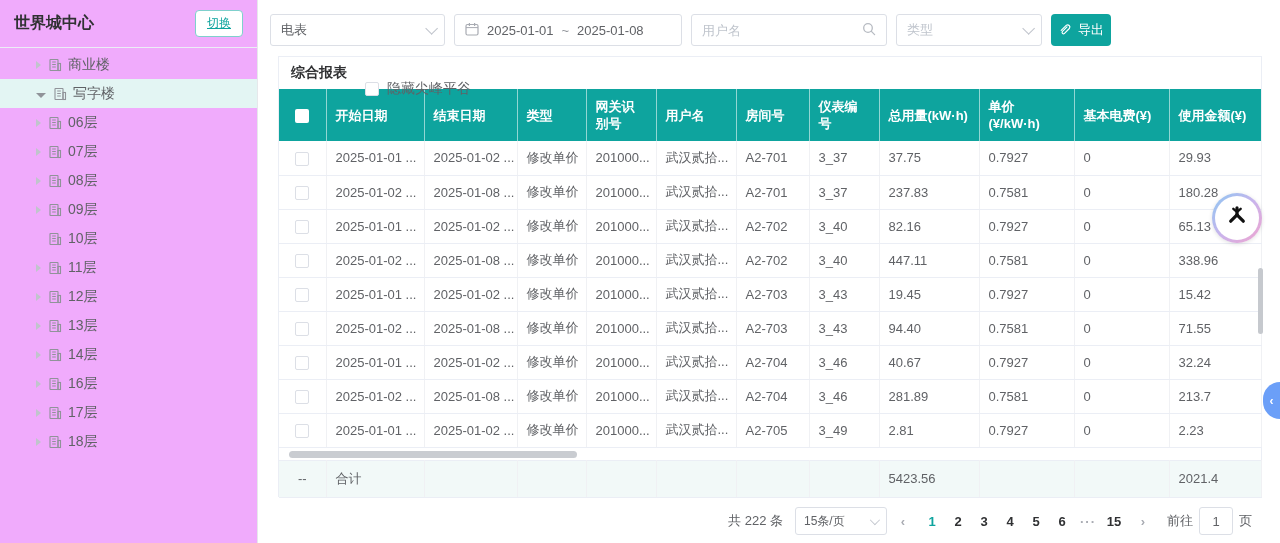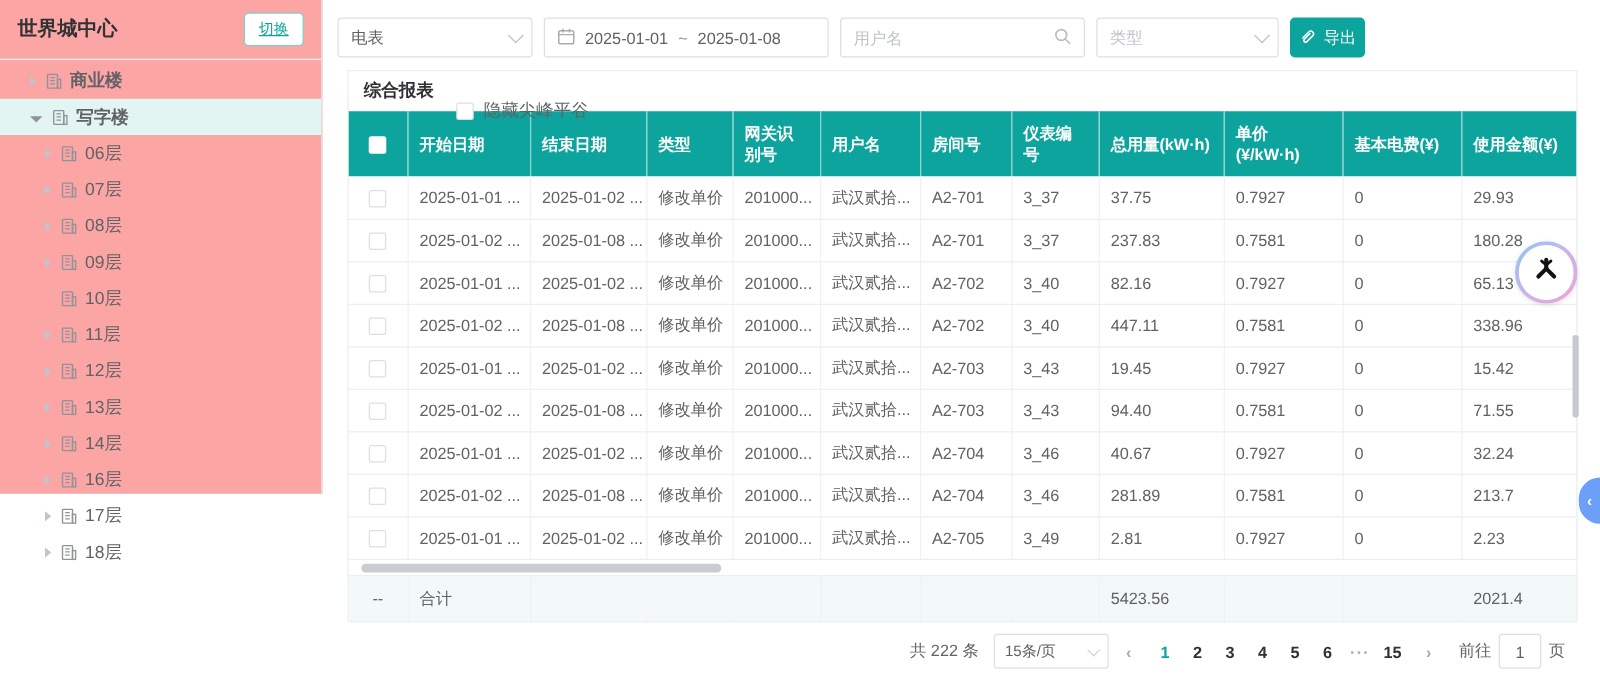--- a/index.html
+++ b/index.html
@@ -1,51 +1,51 @@
 <!DOCTYPE html>
 <html style="--accent: #0ea49e;"><head>
 <meta charset="utf-8">
 <style>
   * { margin:0; padding:0; box-sizing:border-box; }
   html,body { width:1280px; height:543px; overflow:hidden; background:#fff;
     font-family:"Liberation Sans","DejaVu Sans",sans-serif; color:#606266; }
   :root { --accent:#0ea49e; --border:#dcdfe6; --line:#ebeef5; --txt:#606266; --dark:#303133; --ph:#bfc4cc; }
 
   
-  .sidebar { position:absolute; left:0; top:0; width:258px; height:395px; background:#fca5a5;
+  .sidebar { position:absolute; left:0; top:0; width:258px; height:543px; background:#f0abfc;
     border-right:1px solid #e6e8eb; }
   .sb-head { height:48px; display:flex; align-items:center; justify-content:space-between;
     padding:0 14px; border-bottom:1px solid #ebeef5; }
   .sb-title { font-size:16px; font-weight:bold; color:var(--dark); }
   .switch-btn { font-size:12px; color:var(--accent); border:1px solid #7fd0cc; background:#fff;
     border-radius:4px; padding:4px 11px; cursor:pointer;text-decoration:underline; }
   .sb-search { margin:13px 12px 8px 12px; }
   .sb-search input { width:100%; height:32px; border:1px solid var(--border); border-radius:3px;
     padding:0 10px; font-size:13px; color:var(--txt); outline:none; }
   .sb-search input::placeholder { color:var(--ph); }
   .tree { padding-top:2px; }
   .tree-item { height:29px; display:flex; align-items:center; cursor:pointer; font-size:14px; color:var(--txt); }
-  .tree-item.lvl0 { padding-left:24px;font-weight:bold; }
+  .tree-item.lvl0 { padding-left:36px; }
   .tree-item.lvl1 { padding-left:36px; }
   .tree-item.selected { background:#e3f5f3; }
   .caret { width:0; height:0; border-left:5px solid #c0c4cc; border-top:4px solid transparent;
     border-bottom:4px solid transparent; margin-right:7px; flex:none; }
   .caret.expanded { border-left:5px solid transparent; border-right:5px solid transparent;
     border-top:5px solid #909399; border-bottom:none; margin-top:3px; }
   .caret.none { border:none; width:5px; }
   .b-icon { width:14px; height:14px; margin-right:6px; flex:none; display:inline-block; }
   .b-icon svg { display:block; }
   .tree-label { white-space:nowrap; }
 
   
   .main { position:absolute; left:259px; top:0; width:1021px; height:543px; background:#fff; }
   .toolbar { display:flex; align-items:center; gap:9px; padding:14px 0 0 11px; }
   .ctrl { height:32px; border:1px solid var(--border); border-radius:3px; background:#fff;
     display:flex; align-items:center; font-size:13px; color:var(--txt); cursor:pointer; }
-  .select1 { width:156px; padding:0 10px; justify-content:space-between; }
+  .select1 { width:175px; padding:0 10px; justify-content:space-between; }
   .chev { width:9px; height:9px; border-right:1.5px solid #c0c4cc; border-bottom:1.5px solid #c0c4cc;
     transform:rotate(45deg) translateY(-3px); flex:none; }
   .datebox { width:228px; padding:0 10px; gap:8px; }
   .datebox .cal { flex:none; }
   .datebox span { white-space:nowrap; }
   .userbox { width:196px; padding:0 10px; justify-content:space-between; cursor:text; }
   .userbox input { border:none; outline:none; font-size:13px; width:140px; color:var(--txt); }
   .userbox input::placeholder { color:var(--ph); }
   .select2 { width:146px; padding:0 10px; justify-content:space-between; }
   .placeholder-text { color:var(--ph); }

